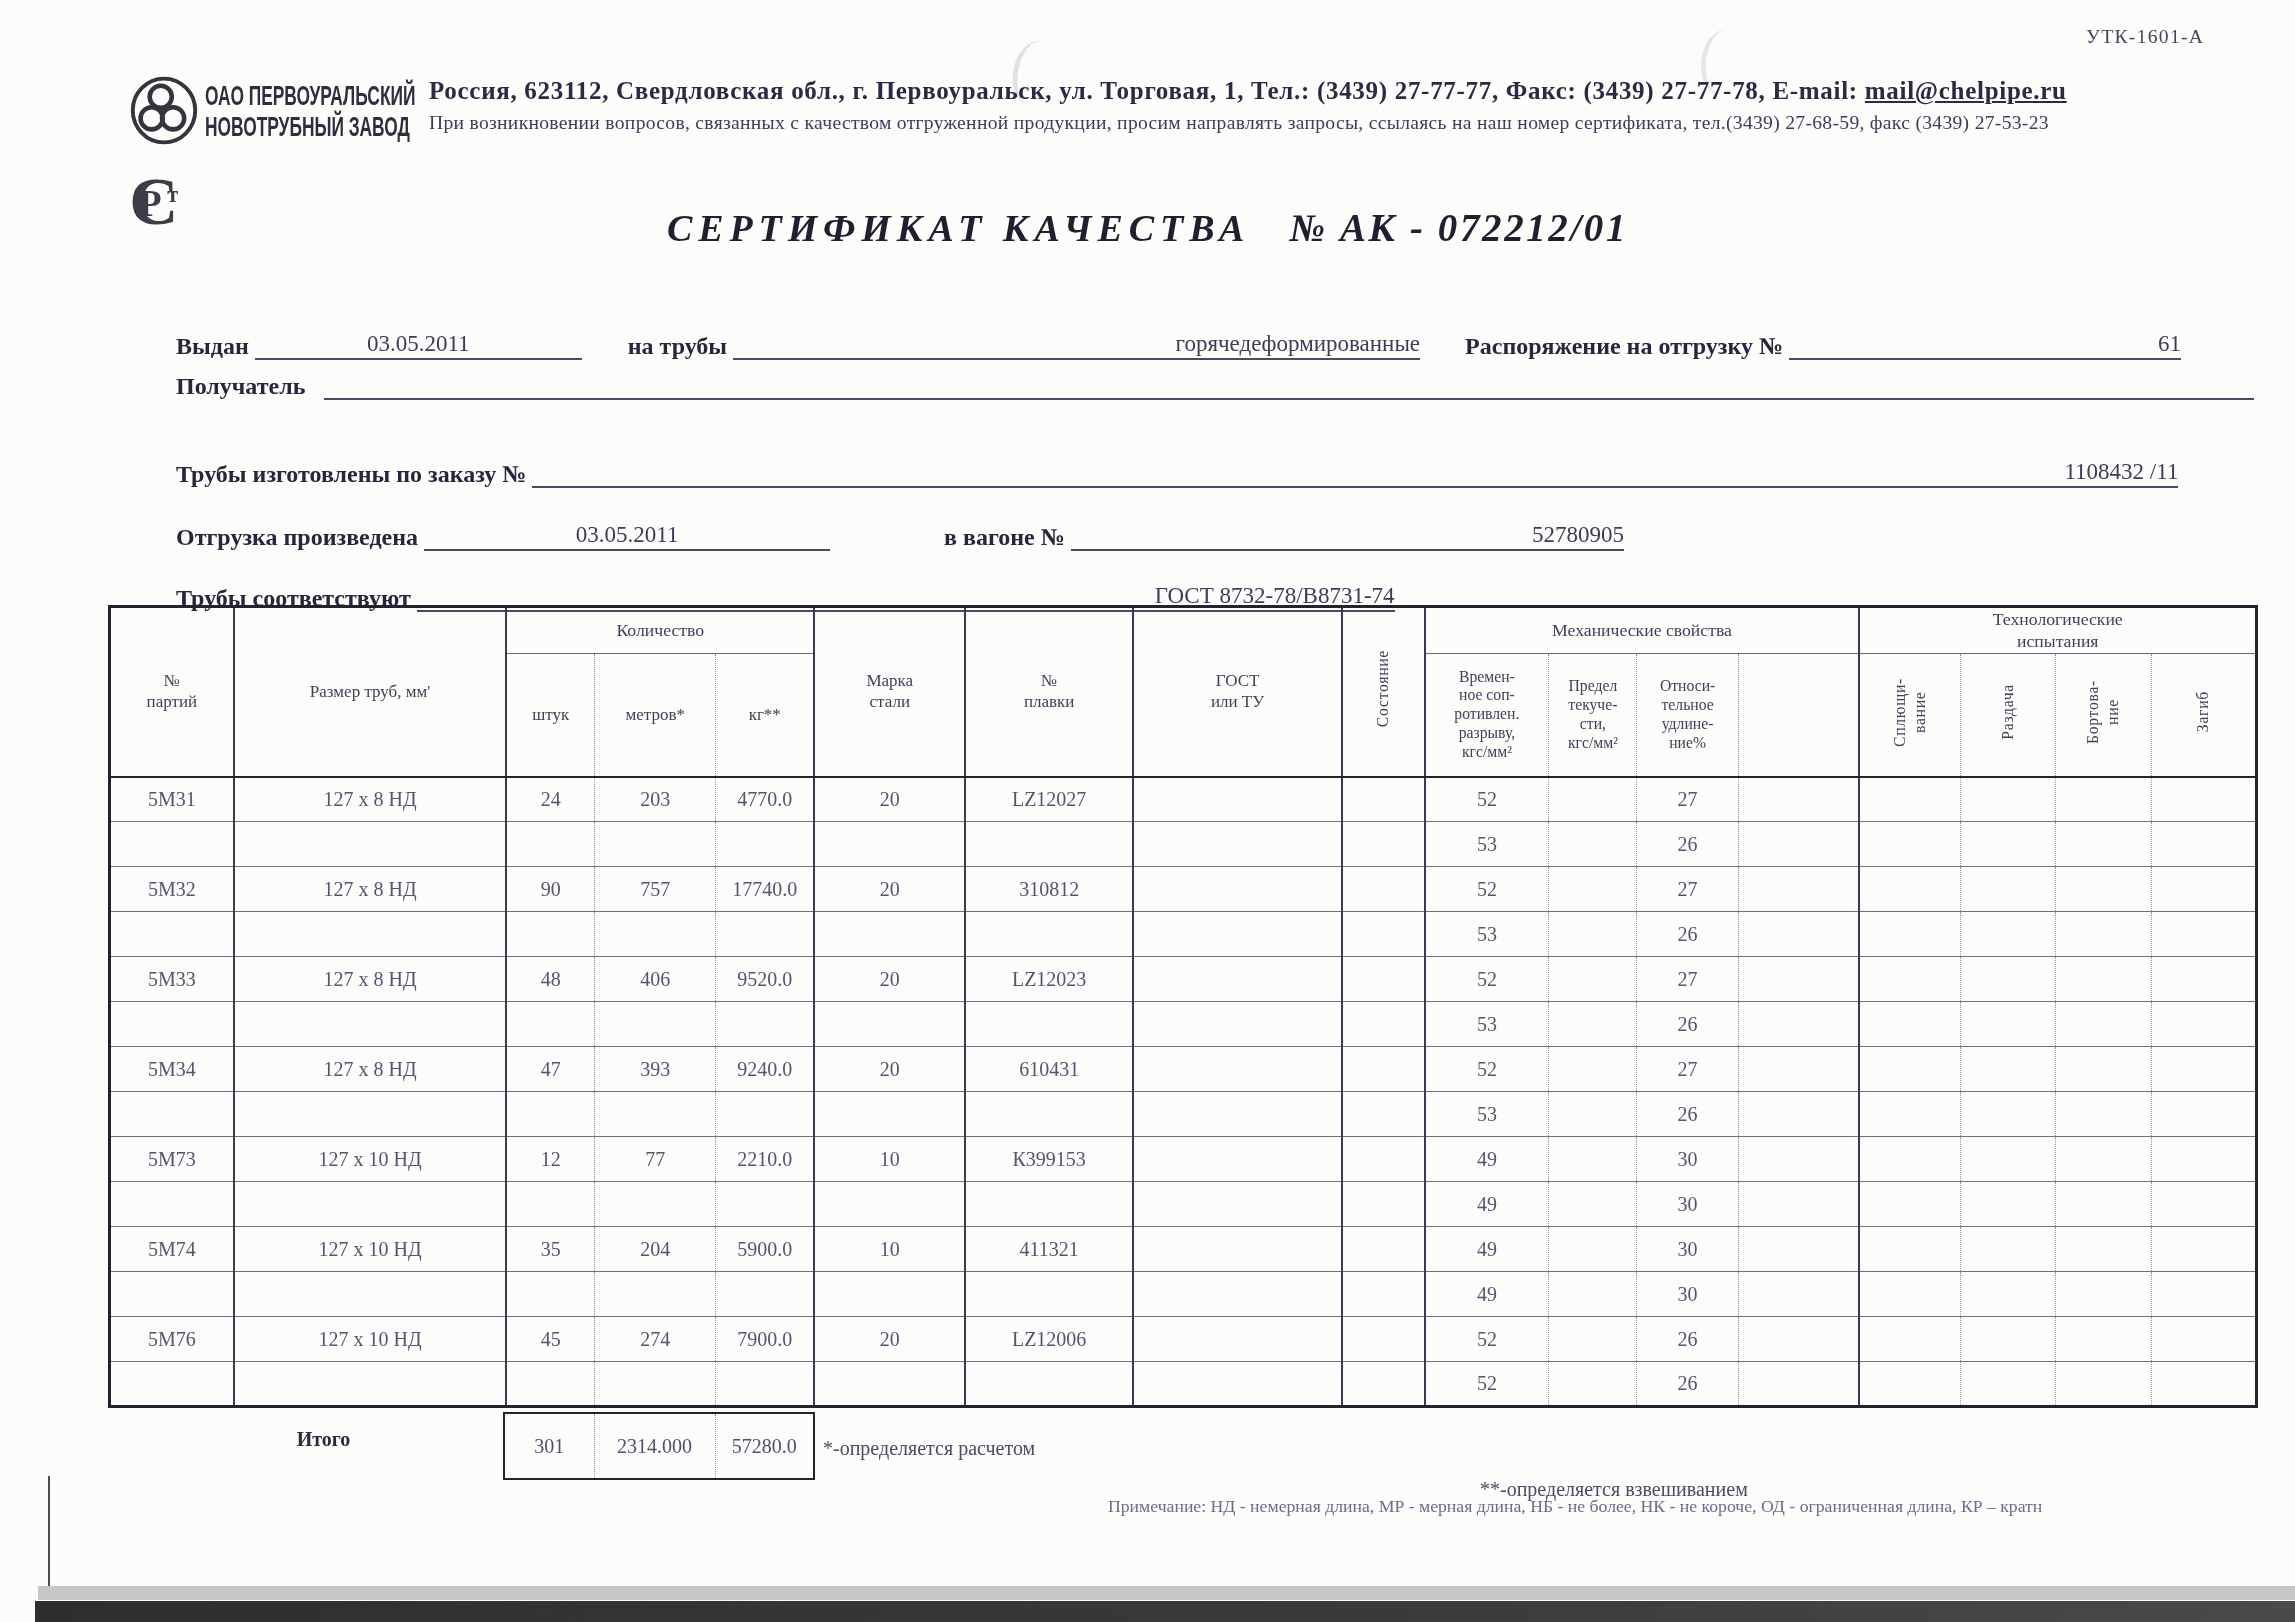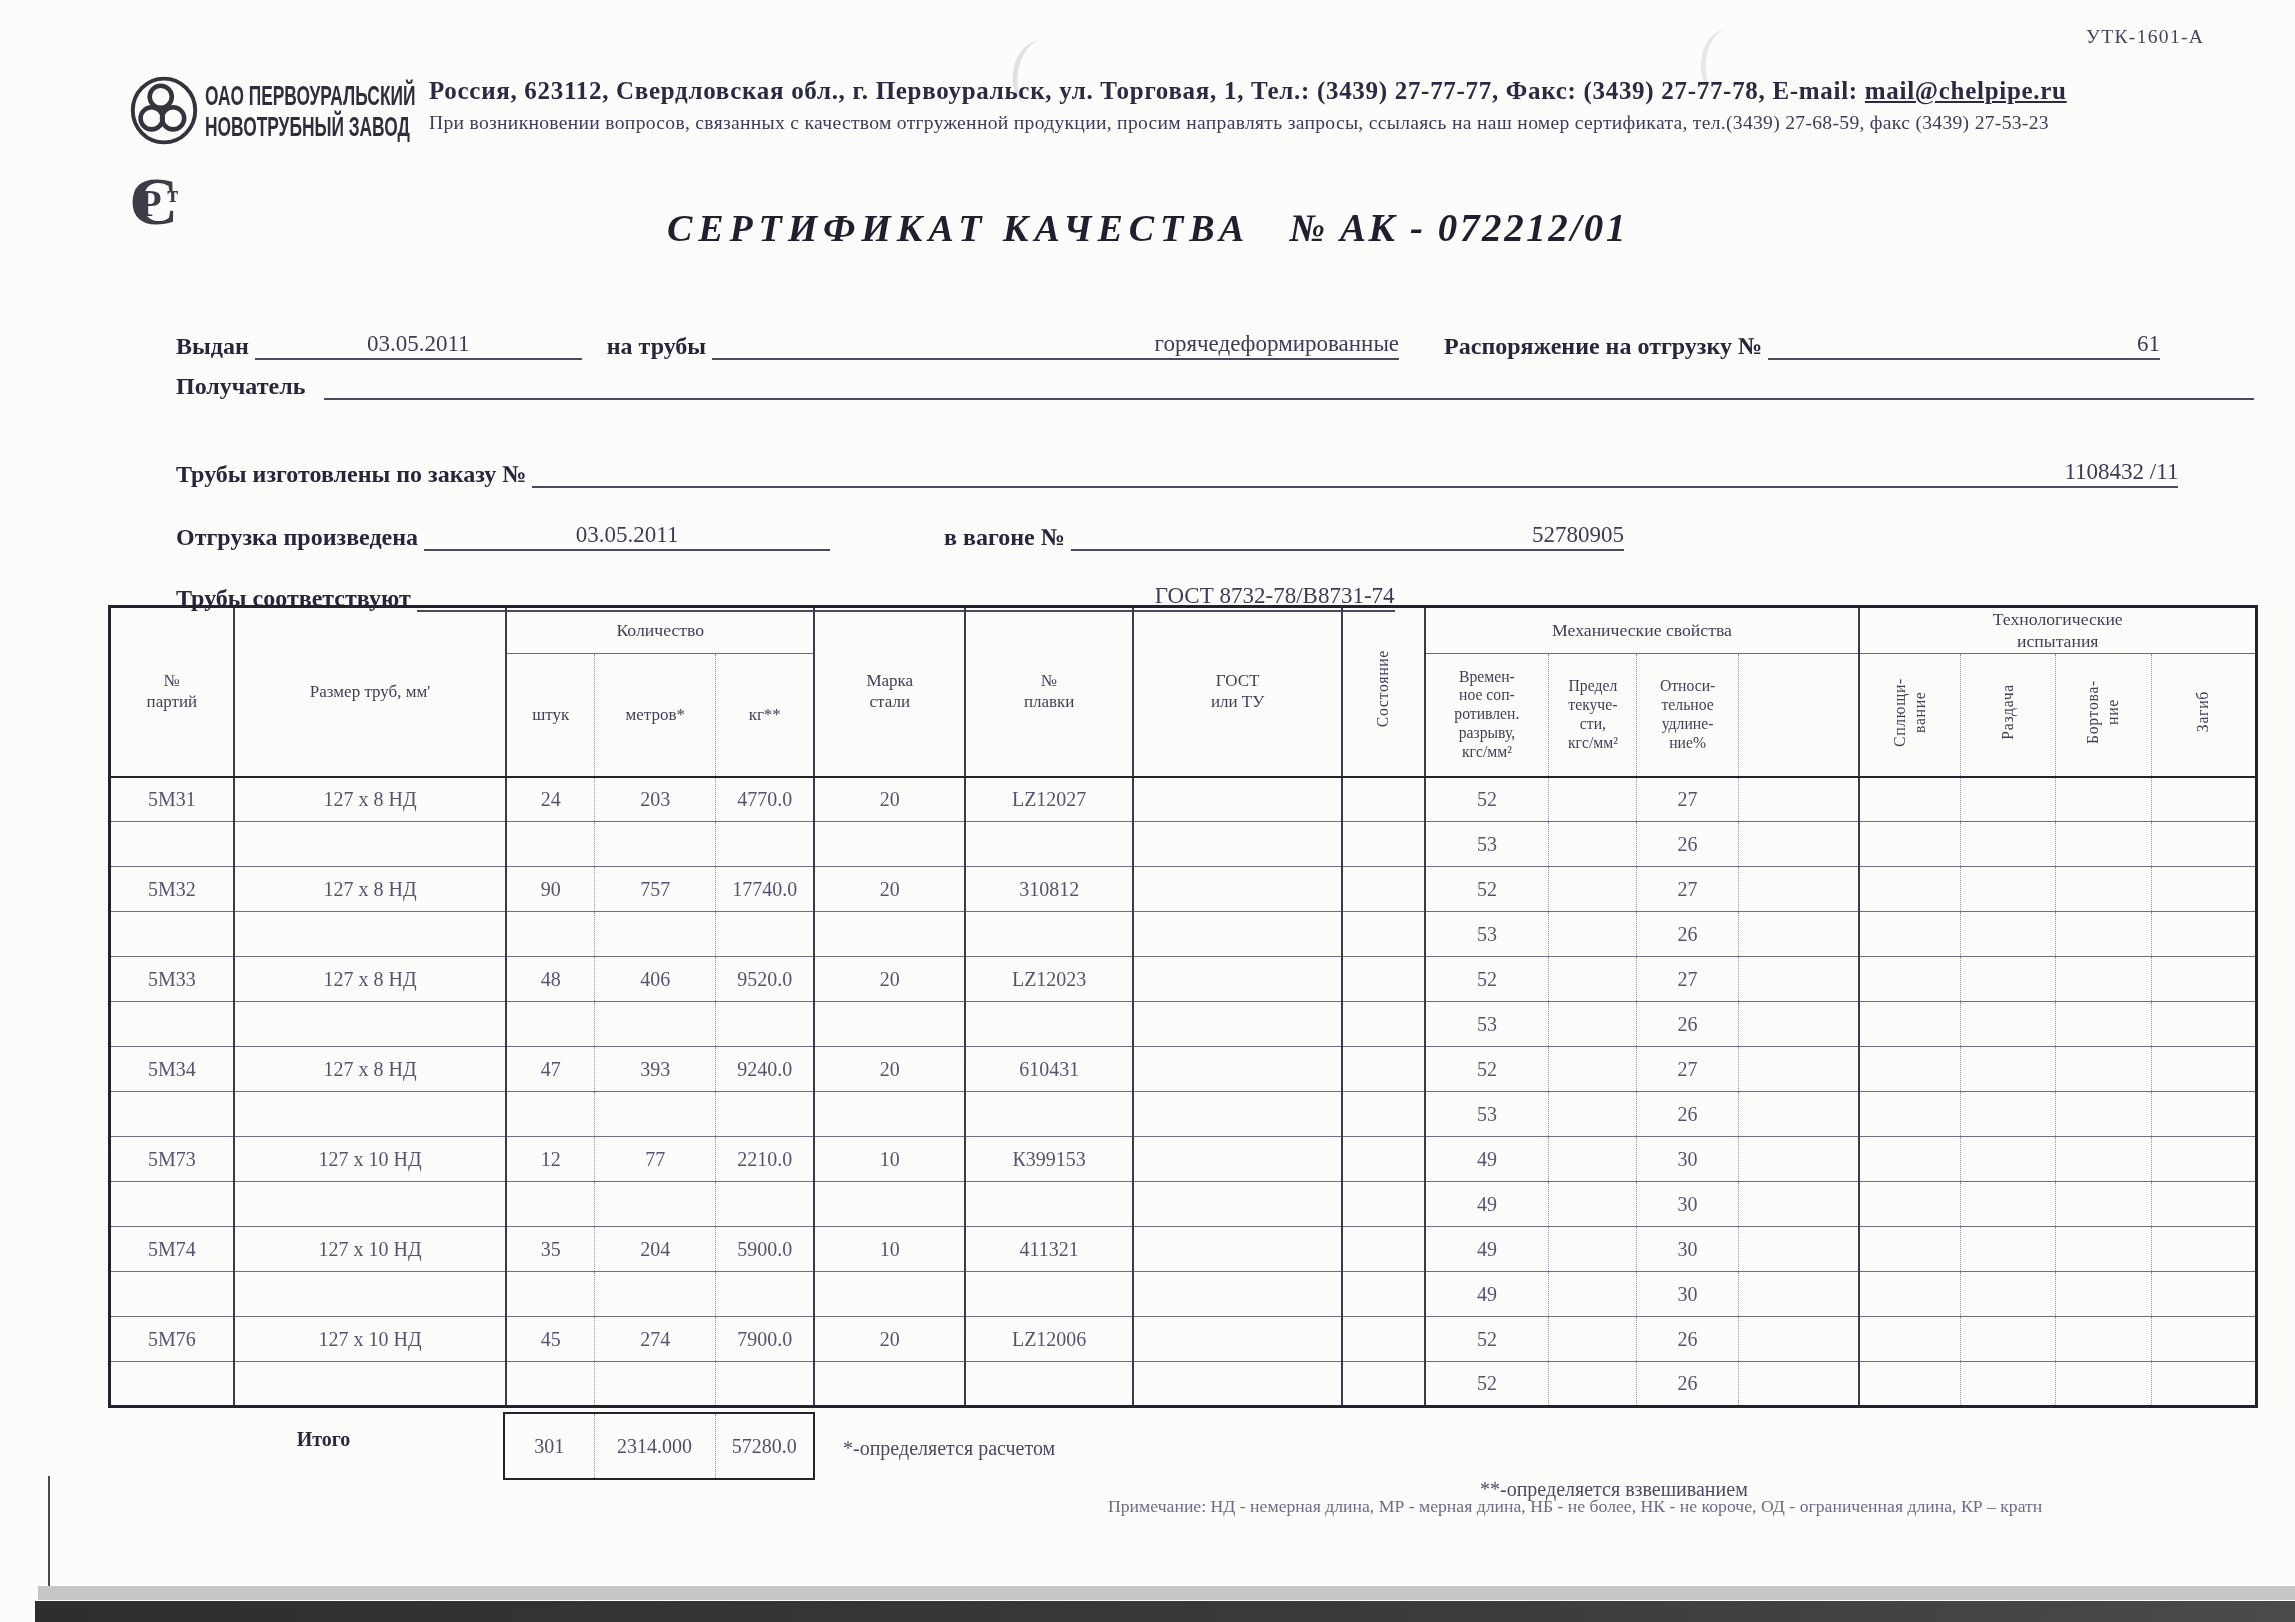--- a/index.html
+++ b/index.html
@@ -114,21 +114,21 @@
     </svg>
   </div>
 
   <div class="title-row">
     <span class="title-main">СЕРТИФИКАТ КАЧЕСТВА</span><span class="title-num">№  АК - 072212/01</span>
   </div>
 
   <div class="frow" style="top:283px;">
     <span class="lbl">Выдан</span>
     <span class="fill c" style="width:327px;">03.05.2011</span>
-    <span class="lbl" style="margin-left:19px;">на трубы</span>
+    <span class="lbl" style="margin-left:40px;">на трубы</span>
     <span class="fill l" style="width:661px; padding-left:26px;">горячедеформированные</span>
     <span class="lbl" style="margin-left:39px;">Распоряжение на отгрузку №</span>
     <span class="fill l" style="width:353px; padding-left:39px;">61</span>
   </div>
 
   <div class="frow" style="top:348px;">
     <span class="lbl">Получатель</span>
     <span class="fill l" style="width:1930px; margin-left:13px;"></span>
   </div>
 
@@ -503,21 +503,21 @@
         <col style="width:99px">
       </colgroup>
     <tbody>
         <tr>
       <td class="first">301</td>
       <td>2314.000</td>
       <td>57280.0</td>
     </tr>
   </tbody>
     </table>
-  <div class="fn" style="left:823px; top:1437px;margin-left:20px;">*-определяется расчетом</div>
+  <div class="fn" style="left:823px; top:1437px;">*-определяется расчетом</div>
   <div class="fn" style="left:1480px; top:1478px;">**-определяется взвешиванием</div>
   <div class="note">Примечание: НД - немерная длина, МР - мерная длина, НБ - не более, НК - не короче, ОД - ограниченная длина, КР – кратн</div>
 
   <div class="crop-mark"></div>
   <div class="band-grey"></div>
   <div class="band-dark"></div>
 
 </div>
 
 

